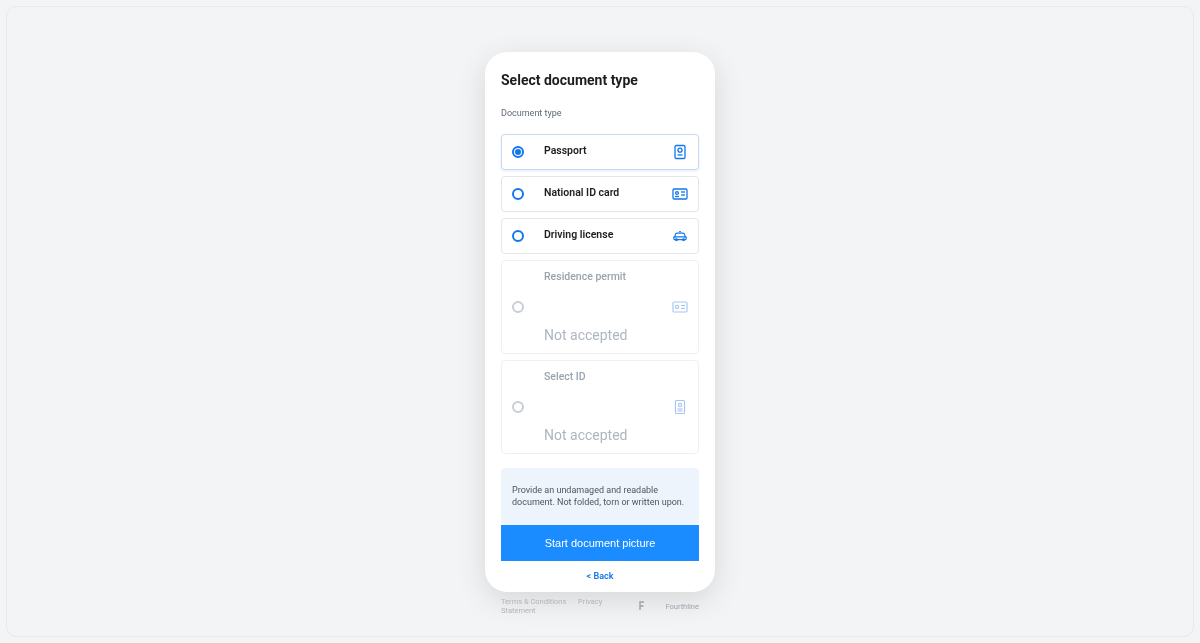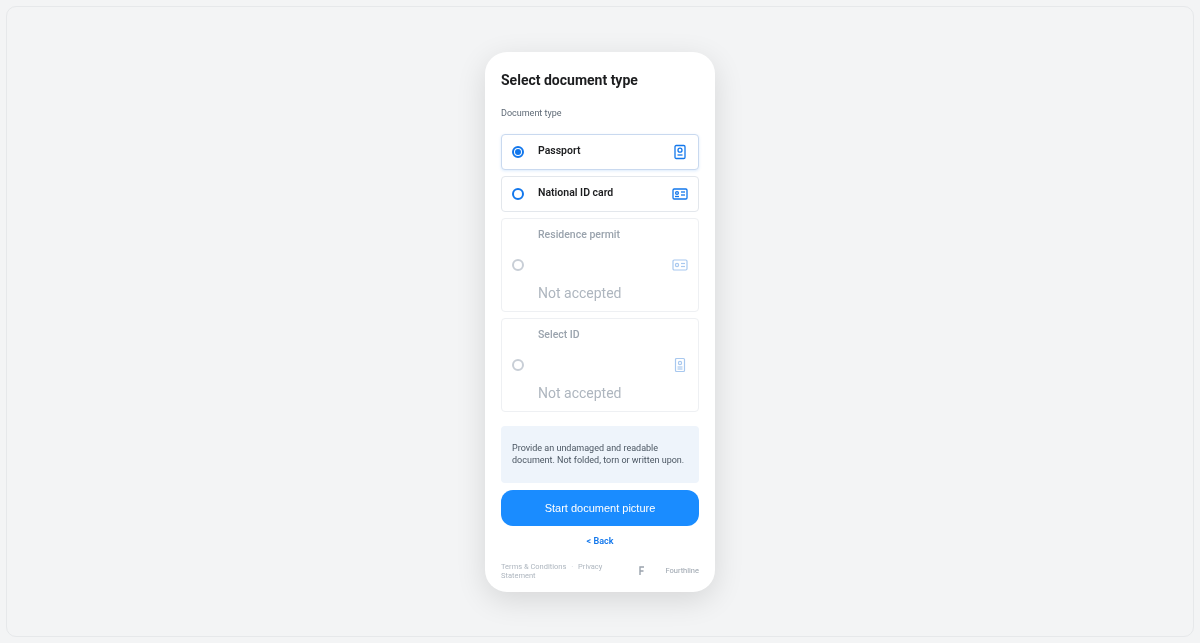--- a/index.html
+++ b/index.html
@@ -46,21 +46,21 @@
     display: flex;
     flex-direction: column;
     gap: 6px;
   }
   .option {
     border: 1px solid #e3e7ec;
     border-radius: 4px;
     padding: 10px 10px;
     display: flex;
     align-items: center;
-    gap: 14px;
+    gap: 20px;
     cursor: pointer;
     background: #fff;
   }
   .option.selected {
     border-color: #c9d9ef;
     box-shadow: 0 1px 3px rgba(18,119,236,0.15);
   }
   .option.disabled {
     cursor: default;
     border-color: #eef0f3;
@@ -127,21 +127,21 @@
     color: #4b5662;
   }
 
   .spacer { flex: 1 1 auto; }
 
   .primary-btn {
     width: 100%;
     background: #1a8cff;
     color: #fff;
     border: none;
-    border-radius: 12px;
+    border-radius: 0;
     padding: 12px 0;
     font-size: 11px;
     font-weight: 500;
     cursor: pointer;
   }
   .back-link {
     display: block;
     text-align: center;
     font-size: 9px;
     color: #1277ec;
@@ -205,20 +205,35 @@
         <svg width="16" height="12" viewBox="0 0 16 12" fill="none" stroke-width="1.3">
           <rect x="1" y="1" width="14" height="10" rx="1.2"></rect>
           <circle cx="5" cy="5" r="1.4"></circle>
           <line x1="9" y1="4" x2="13" y2="4"></line>
           <line x1="9" y1="7" x2="13" y2="7"></line>
           <line x1="3" y1="8.5" x2="7" y2="8.5"></line>
         </svg>
       </span>
     </div>
 
+    <div class="option">
+      <span class="radio"></span>
+      <span class="option-text">
+        <span class="option-label">Driving license</span>
+      </span>
+      <span class="doc-icon">
+        <svg width="18" height="12" viewBox="0 0 18 12" fill="none" stroke-width="1.3">
+          <path d="M3 8 L3.8 4.2 C4 3.3 4.8 2.7 5.7 2.7 L12.3 2.7 C13.2 2.7 14 3.3 14.2 4.2 L15 8"></path>
+          <rect x="2" y="7" width="14" height="3" rx="1"></rect>
+          <circle cx="5" cy="10.2" r="1"></circle>
+          <circle cx="13" cy="10.2" r="1"></circle>
+          <line x1="8" y1="1" x2="10" y2="1"></line>
+        </svg>
+      </span>
+    </div>
 
     <div class="option disabled">
       <span class="radio"></span>
       <span class="option-text">
         <span class="option-label">Residence permit</span>
         <span class="option-sub">Not accepted</span>
       </span>
       <span class="doc-icon">
         <svg width="16" height="12" viewBox="0 0 16 12" fill="none" stroke-width="1.2">
           <rect x="1" y="1" width="14" height="10" rx="1.2"></rect>

